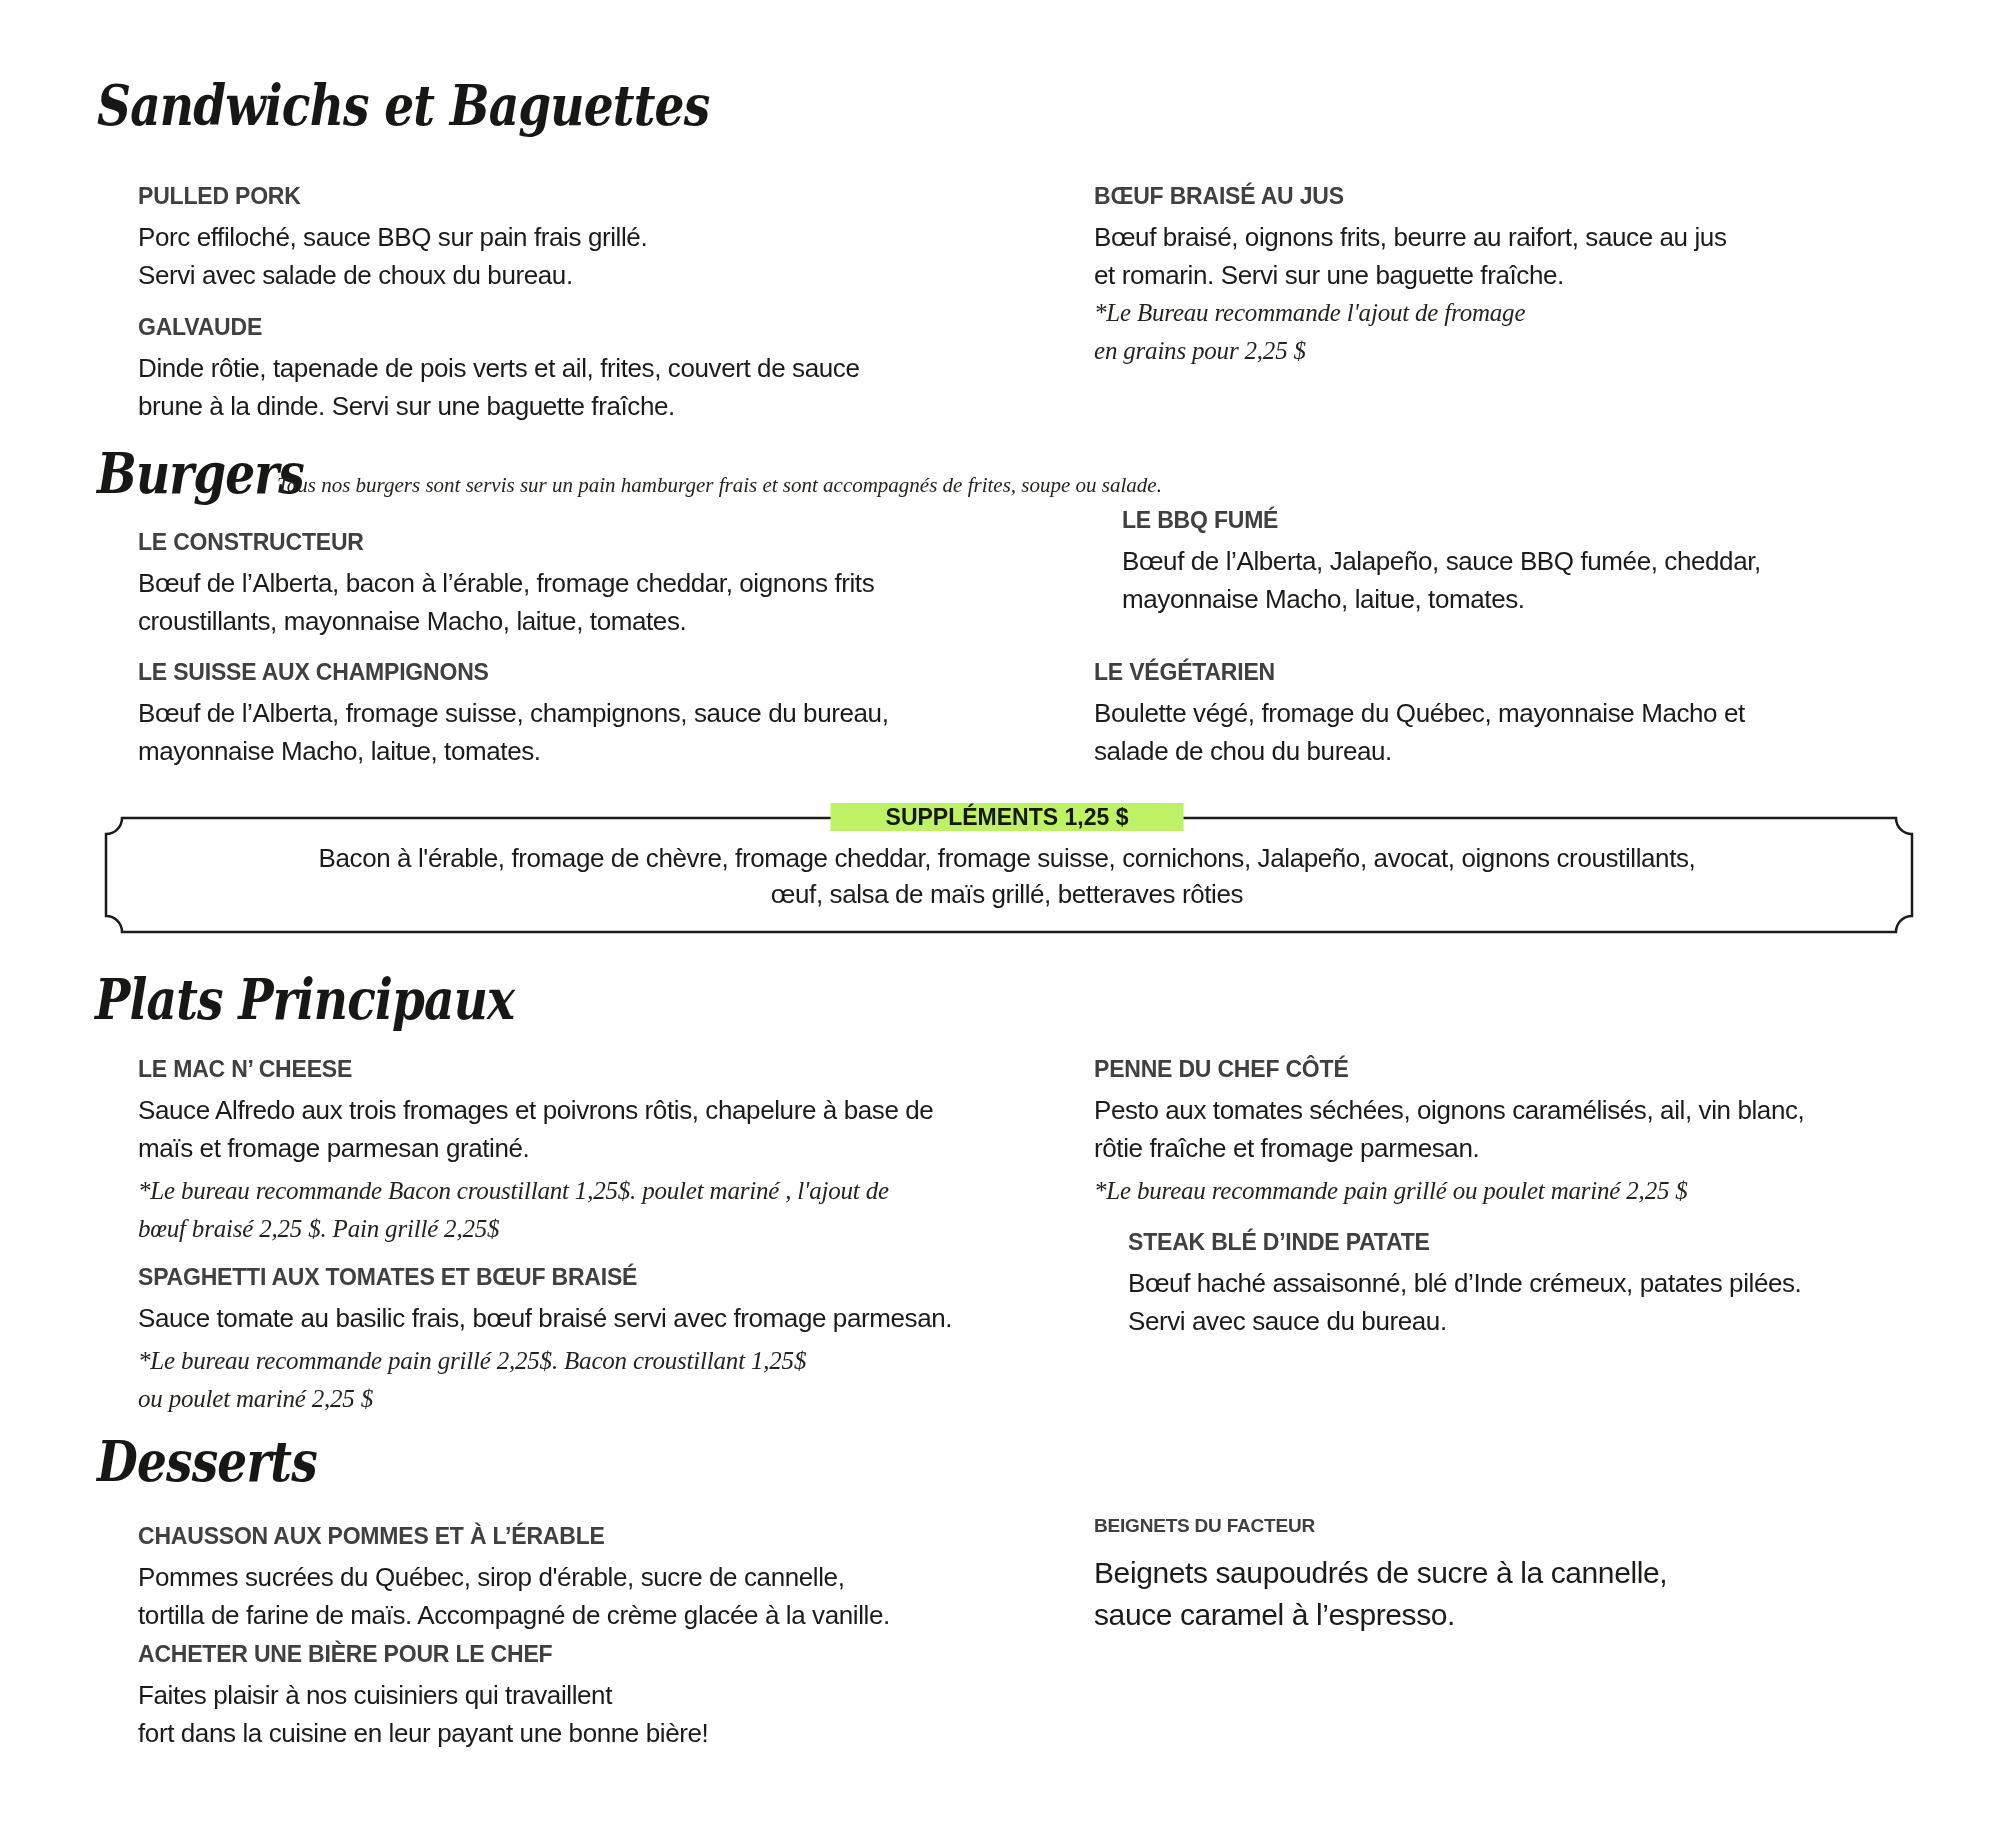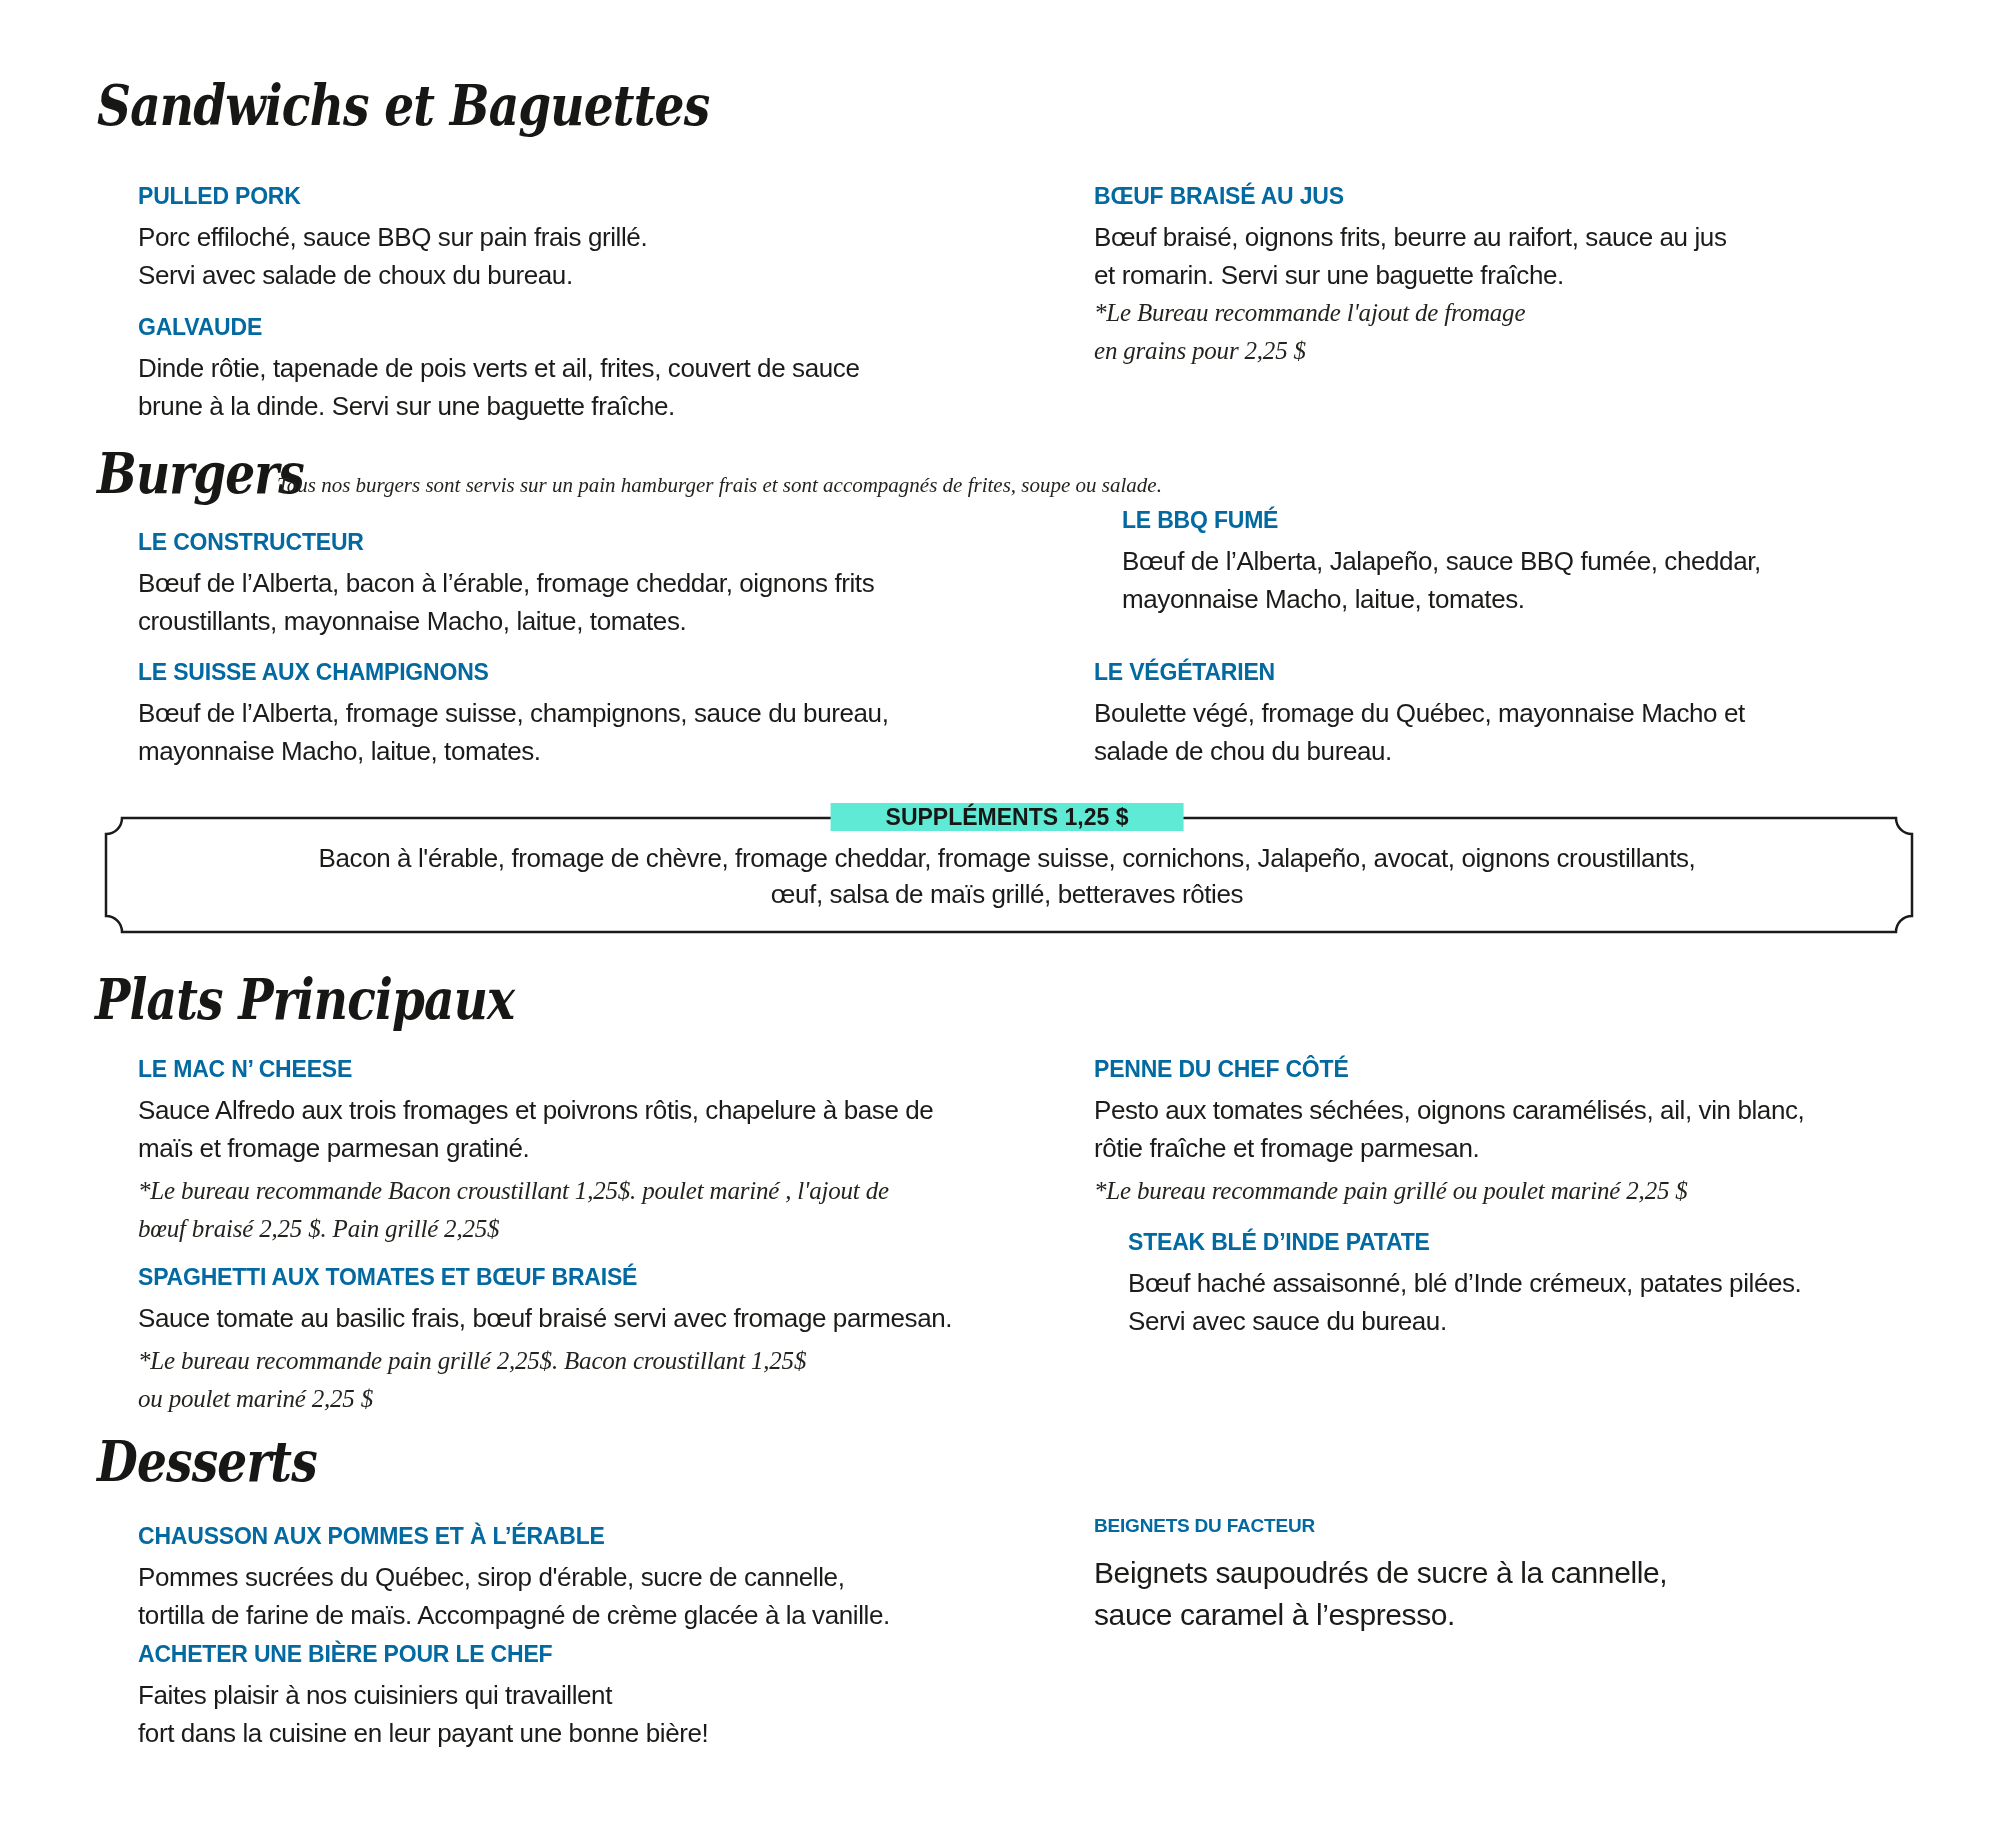--- a/index.html
+++ b/index.html
@@ -10,30 +10,30 @@
   .script-title{
     position:absolute;font-family:"DejaVu Serif",serif;font-style:italic;font-weight:bold;
     font-size:56px;line-height:67px;letter-spacing:-1px;white-space:nowrap;color:#171715;
     transform:scaleX(.84);transform-origin:0 50%;
   }
   .section-sub{
     position:absolute;font-family:"Liberation Serif",serif;font-style:italic;
     font-size:21px;line-height:32px;white-space:nowrap;color:#24241f;
   }
   .item{position:absolute;white-space:nowrap;}
-  .item-name{font-weight:bold;font-size:23px;line-height:26px;margin-bottom:9px;letter-spacing:-0.2px;color:#0369a1;}
+  .item-name{font-weight:bold;font-size:23px;line-height:26px;margin-bottom:9px;letter-spacing:-0.2px;color:#404040;}
   .item-line{font-size:26px;line-height:38px;letter-spacing:-0.4px;}
   .item-note{font-family:"Liberation Serif",serif;font-style:italic;font-size:25px;line-height:38px;letter-spacing:-0.2px;color:#24241f;}
   .note-gap{margin-top:5px;}
   .big .item-name{font-size:19px;line-height:32px;margin-bottom:10px;}
   .big .item-line{font-size:30px;line-height:42px;}
   .supp-svg{position:absolute;left:104px;top:816px;}
   .supp-label{
     position:absolute;top:803px;left:1007px;transform:translateX(-50%);
-    background:#5eead4;padding:0 55px;font-weight:bold;font-size:23px;line-height:28px;
+    background:#bef264;padding:0 55px;font-weight:bold;font-size:23px;line-height:28px;
     white-space:nowrap;z-index:2;color:#171715;
   }
   .supp-line{
     position:absolute;left:104px;width:1806px;text-align:center;
     font-size:26px;line-height:30px;letter-spacing:-0.4px;white-space:nowrap;
   }
 </style>
 </head>
 <body>
 

